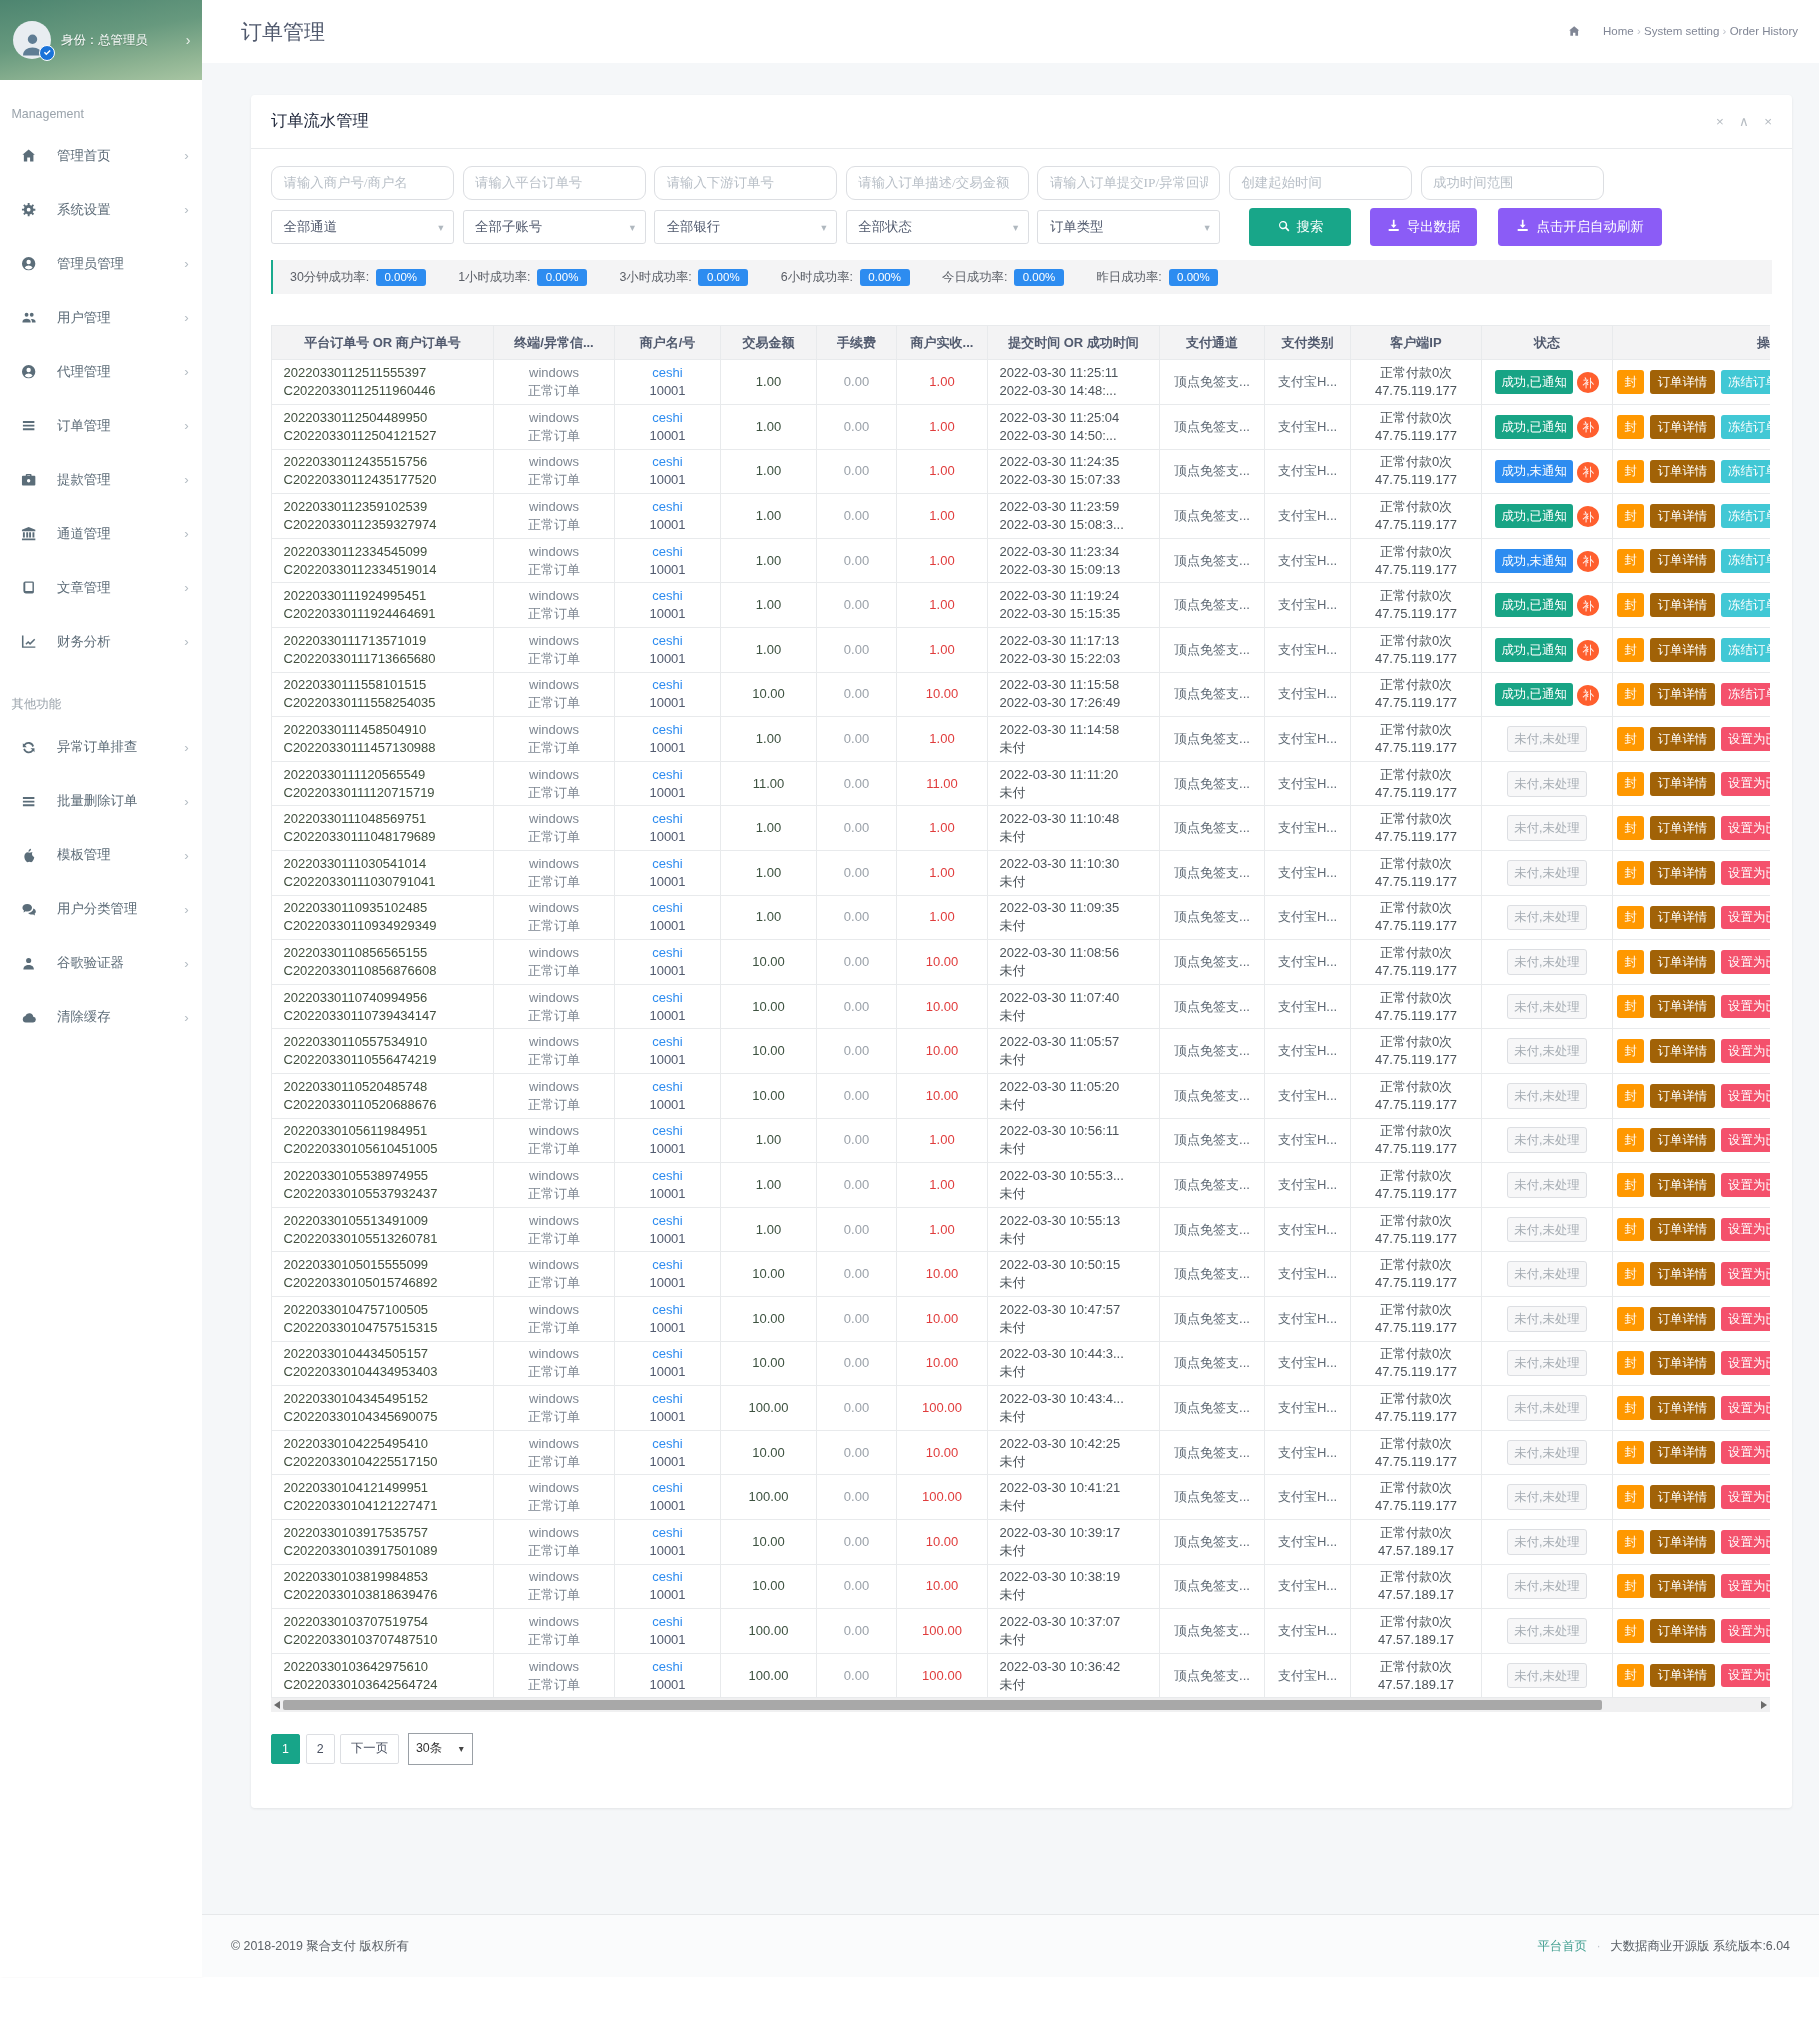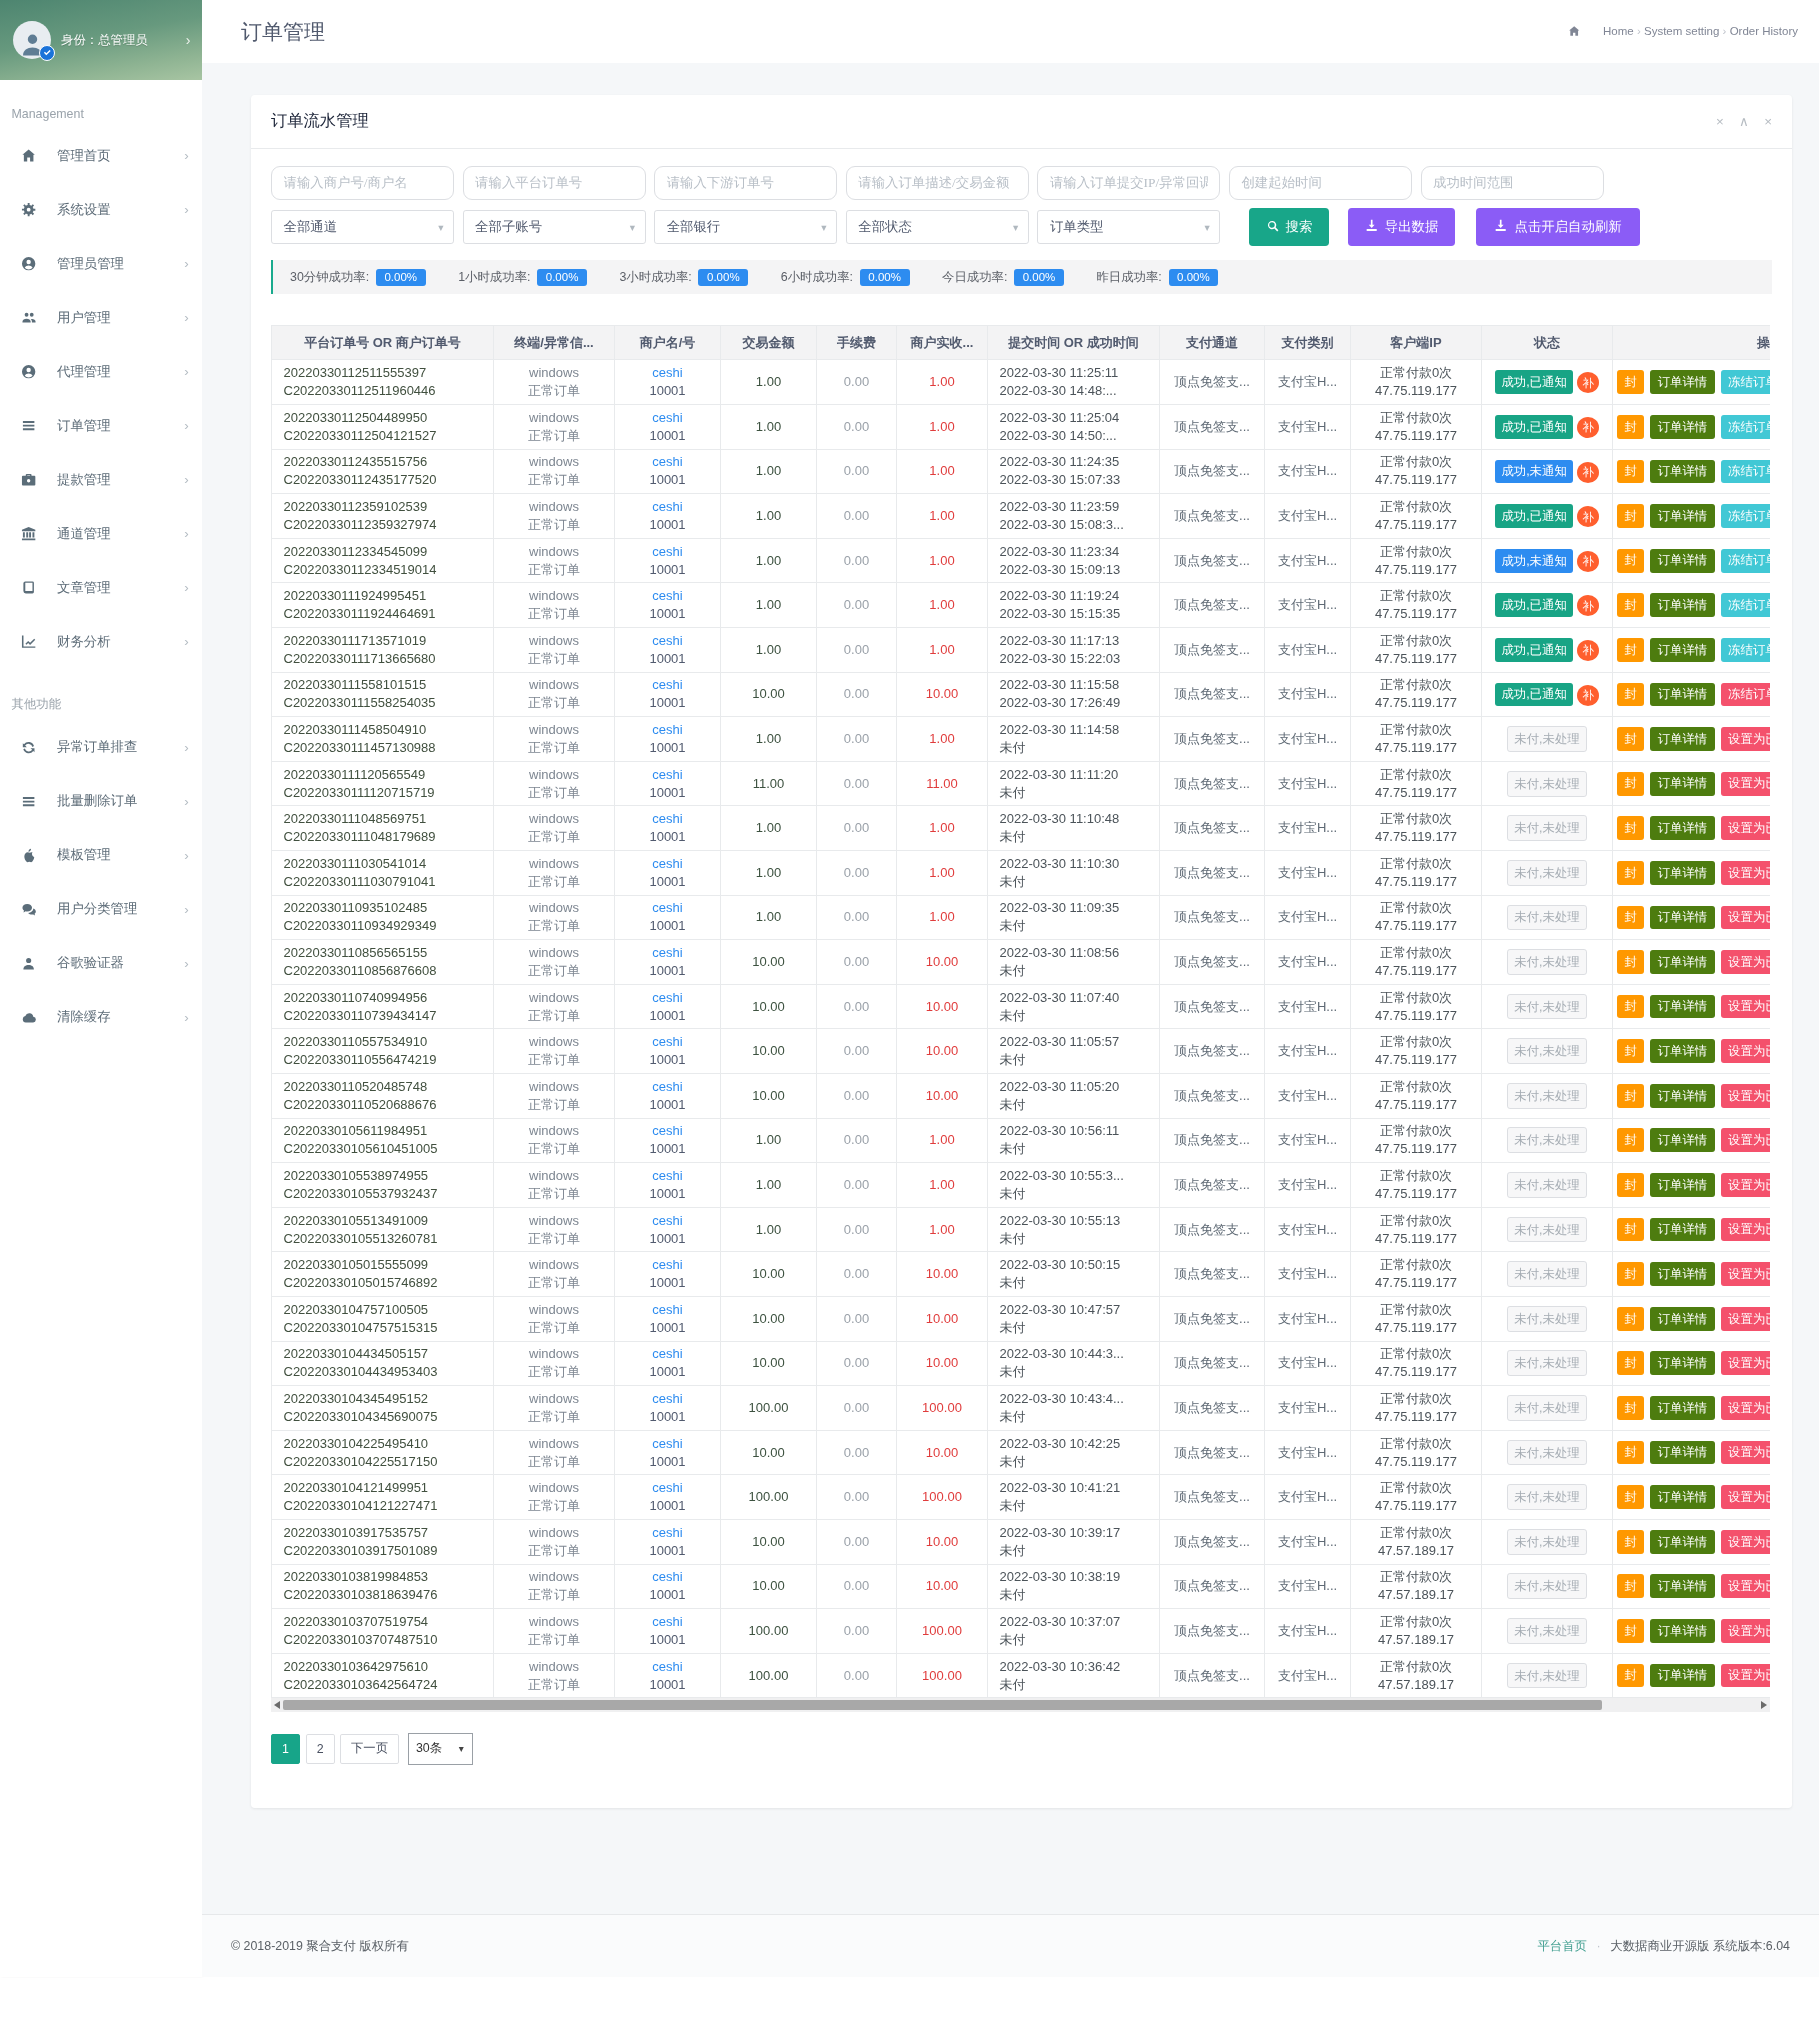--- a/index.html
+++ b/index.html
@@ -65,21 +65,21 @@
   .f-input { width:183px; height:34px; border:1px solid #dcdee2; border-radius:9px; padding:0 11.5px;
     font-size:13.4px; color:#495060; outline:none; font-family:Liberation Serif, serif; }
   .f-input::placeholder { color:#b8bfc7; opacity:1; }
   .f-select { width:183px; height:34px; border:1px solid #dcdee2; border-radius:2.9px; padding:0 9.6px 0 11.5px;
     font-size:13.4px; color:#515a6e; display:flex; align-items:center; justify-content:space-between;
     background:#fff; cursor:pointer; }
   .f-select .caret { color:#b0b8bf; font-size:10.5px; }
   .btn { height:38px; border:none; border-radius:3.8px; color:#fff; font-size:13.4px; display:flex;
     align-items:center; justify-content:center; gap:6.7px; cursor:pointer; font-family:inherit; }
   .btn svg { flex:0 0 auto; }
-  .btn-search { width:80px; background:#18a689; margin-left:20px; }
+  .btn-search { width:102px; background:#18a689; margin-left:20px; }
   .btn-export { width:107px; background:#8b5cf6; margin-left:10.5px; }
   .btn-refresh { width:164px; background:#8b5cf6; margin-left:12.4px; }
 
   
   .stats { margin-top:14.3px; background:#f4f4f5; border-left:2.9px solid #19aa8d; height:34px; display:flex;
     align-items:center; padding-left:17px; gap:32.5px; }
   .stat { display:flex; align-items:center; font-size:12.4px; color:#5a5e66; }
   .stat-badge { background:#2d8cf0; color:#fff; font-size:11.5px; padding:2.9px 8.6px; border-radius:2.9px; margin-left:6.7px; }
 
   
@@ -103,21 +103,21 @@
   .badge { display:inline-block; padding:2.9px 6.7px; border-radius:2.9px; font-size:12.4px; white-space:nowrap; }
   .badge.green { background:#18a485; color:#fff; }
   .badge.blue { background:#2d8cf0; color:#fff; }
   .badge.gray { background:#f7f7f8; border:1px solid #dcdee2; color:#a6adb4; }
   .mark { display:inline-flex; align-items:center; justify-content:center; width:22px; height:21px;
     border-radius:50%; background:#ff5f2e; color:#fff; font-size:11.5px; margin-left:3.8px; vertical-align:middle; cursor:pointer; }
   td.actions { text-align:left; padding-left:3.8px; white-space:nowrap; }
   .abtn { display:inline-block; padding:5.7px 7.6px; border-radius:2.9px; color:#fff; font-size:12.4px; border:none;
     cursor:pointer; margin-right:5.7px; font-family:inherit; line-height:1; white-space:nowrap; }
   .abtn.orange { background:#ff9800; }
-  .abtn.blue { background:#4d7c0f; }
+  .abtn.blue { background:#a16207; }
   .abtn.cyan { background:#41c8d5; }
   .abtn.pink { background:#f4516c; }
 
   
   .hscroll { width:1499px; height:13.4px; background:#f0f0f1; display:flex; align-items:center; }
   .hs-arrow { width:0; height:0; border-style:solid; margin:0 2.9px; }
   .hs-left { border-width:4.8px 6.7px 4.8px 0; border-color:transparent #6b6b6b transparent transparent; }
   .hs-right { border-width:4.8px 0 4.8px 6.7px; border-color:transparent transparent transparent #6b6b6b; margin-left:auto; }
   .hs-thumb { height:10.5px; width:1319px; background:#a8a8a8; border-radius:1.9px; cursor:pointer; }
 

